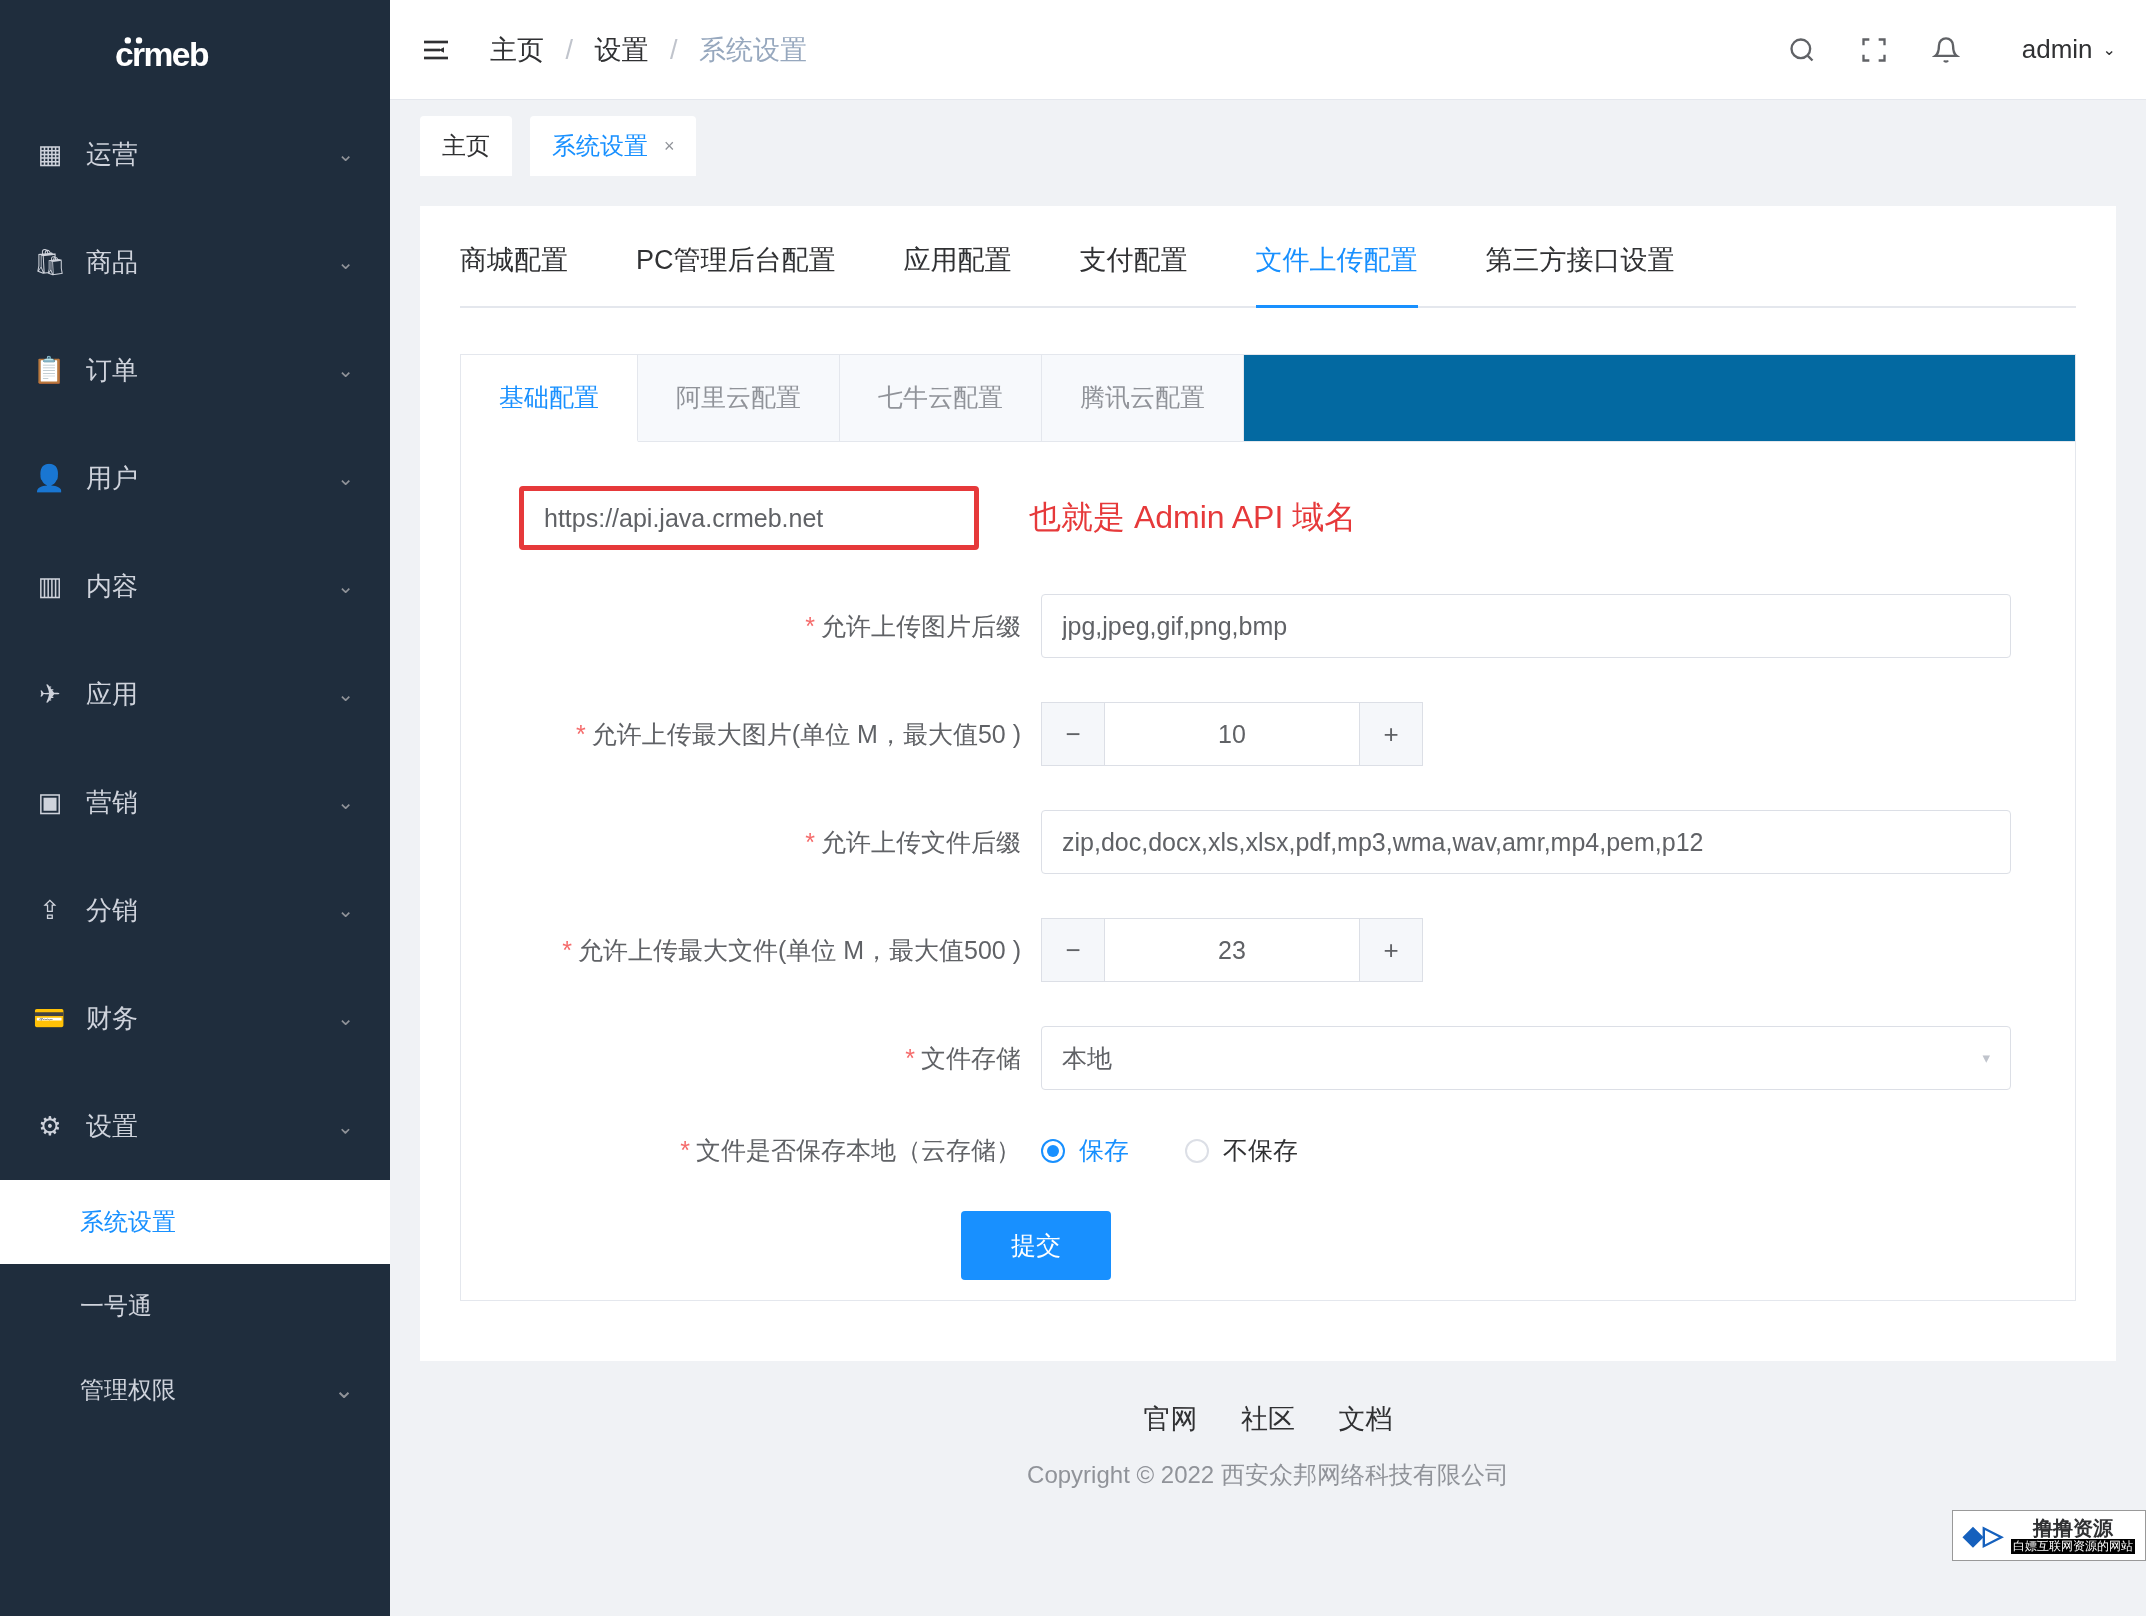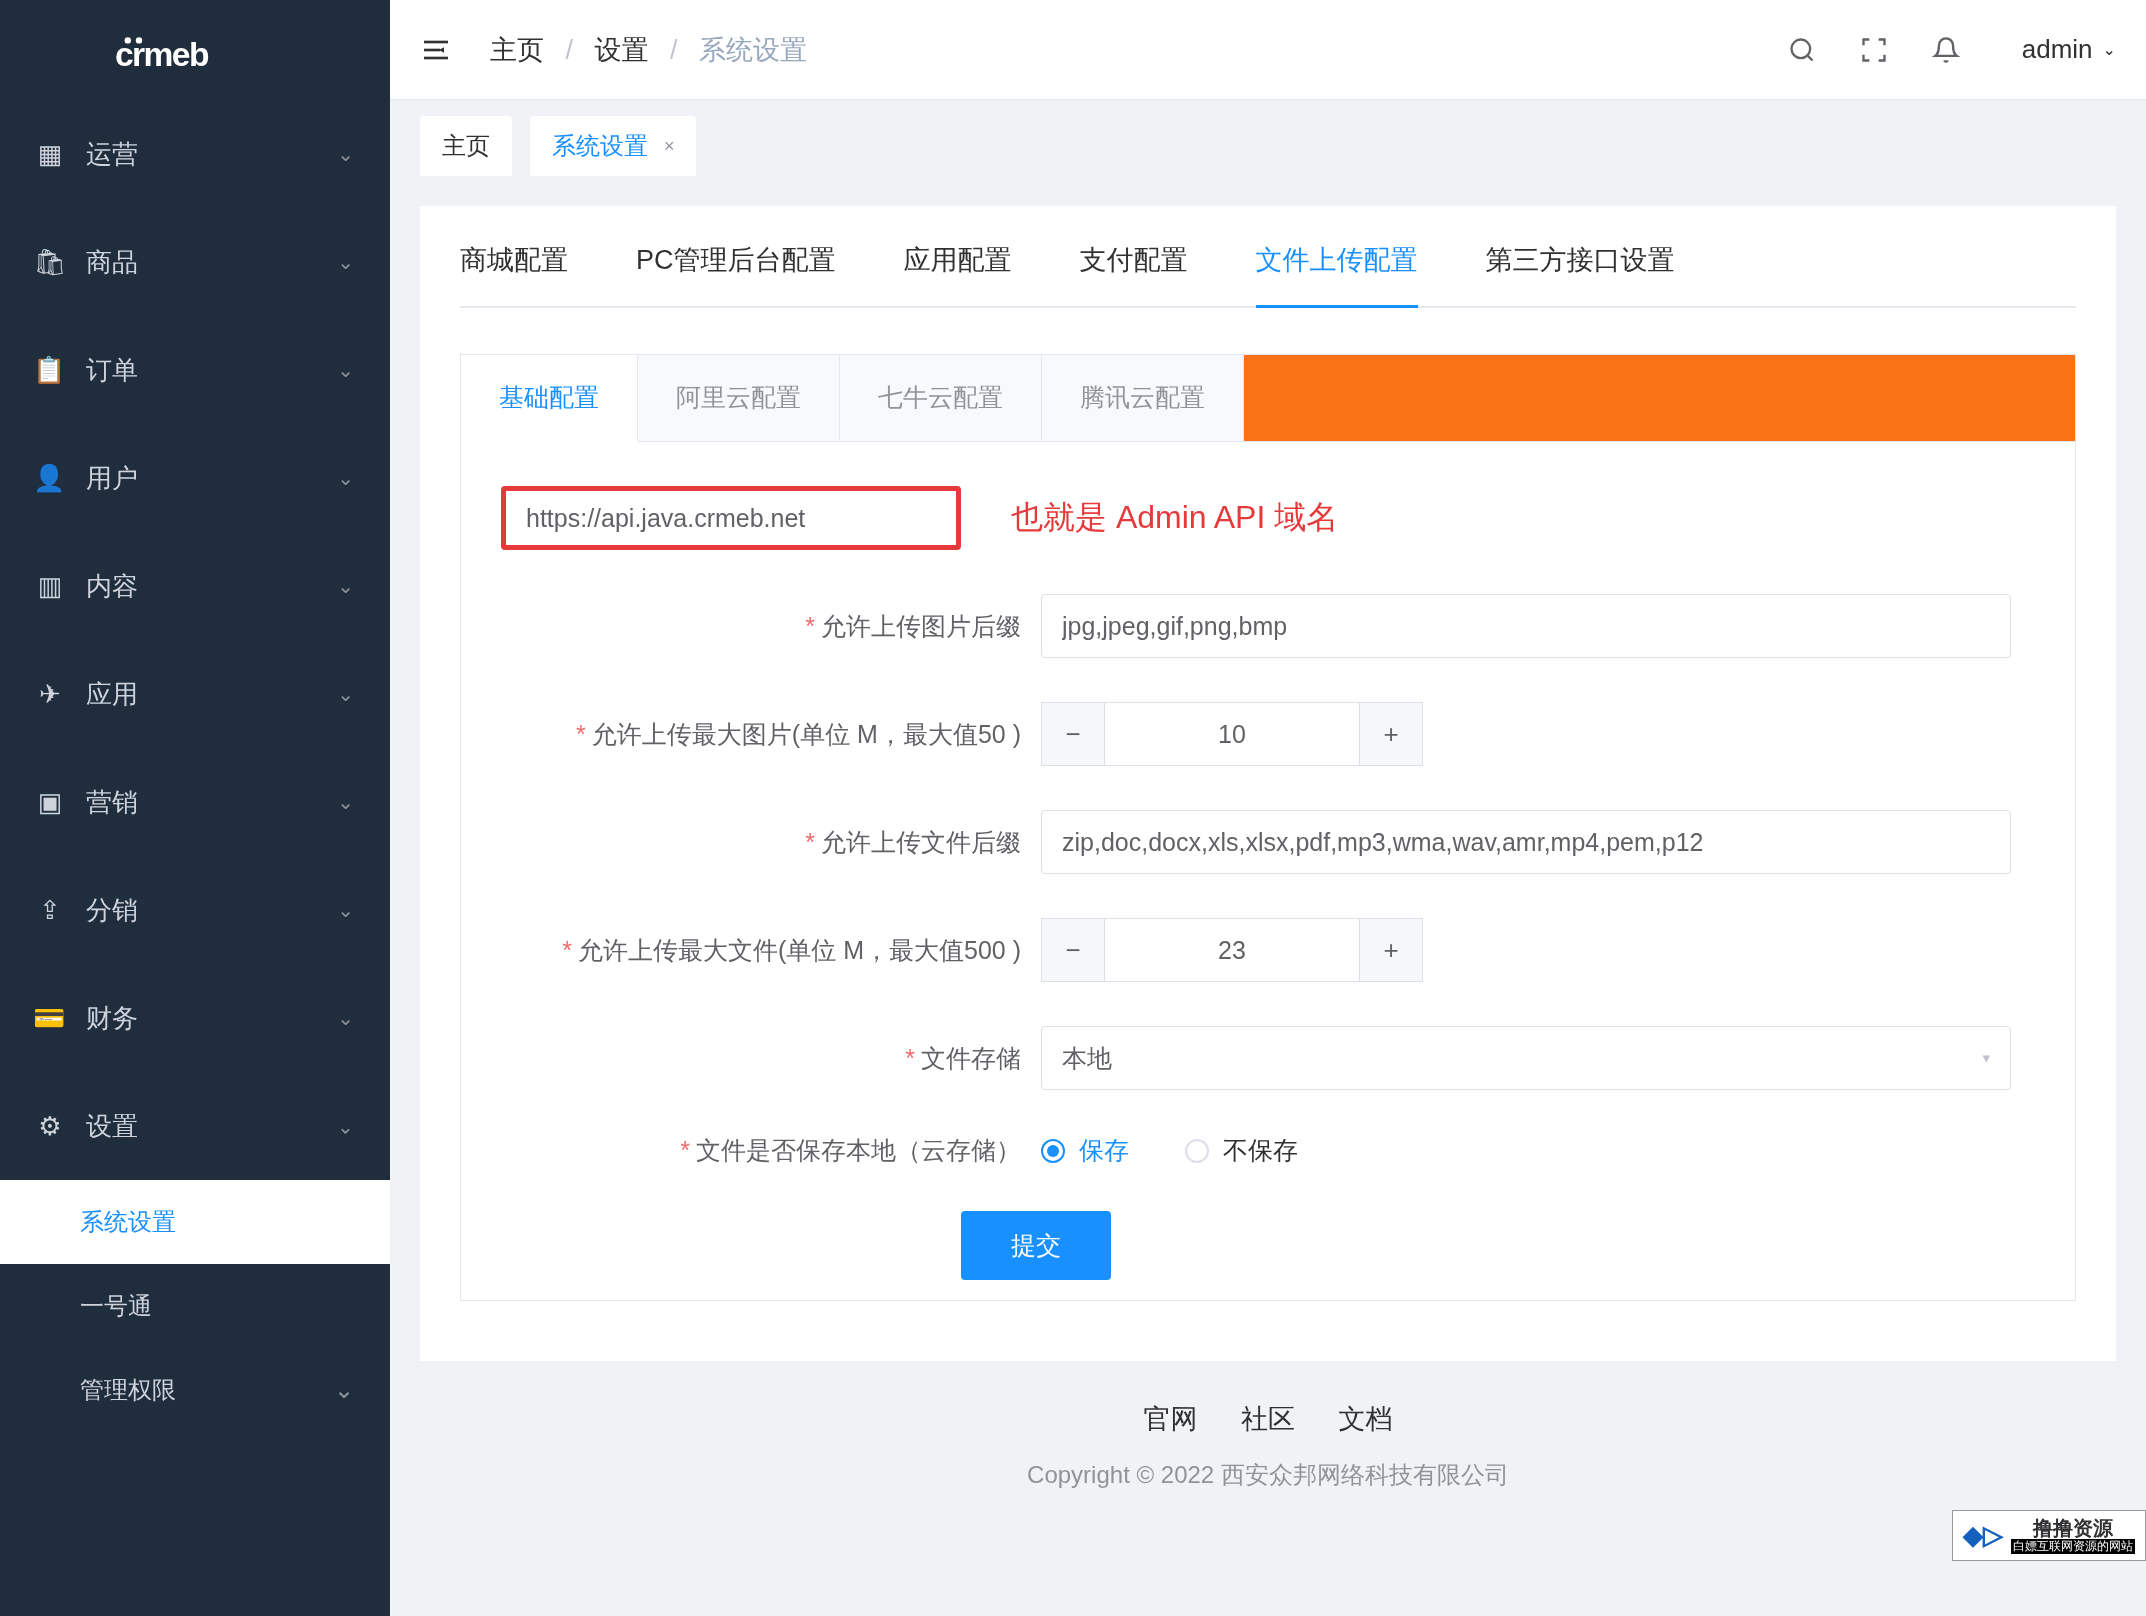--- a/index.html
+++ b/index.html
@@ -39,21 +39,21 @@
 
     .content { flex: 1; padding: 30px; overflow: auto; }
     .card { background: #fff; padding: 36px 40px 60px; }
 
     .main-tabs { display: flex; gap: 68px; border-bottom: 2px solid #e4e7ed; font-size: 27px; }
     .main-tab { padding: 0 0 28px; cursor: pointer; color: #303133; position: relative; }
     .main-tab.active { color: #1890ff; }
     .main-tab.active::after { content: ''; position: absolute; left: 0; right: 0; bottom: -2px; height: 3px; background: #1890ff; }
 
     .sub-tabs-wrap { margin-top: 46px; border: 1px solid #e4e7ed; }
-    .sub-tabs { display: flex; border-bottom: 1px solid #e4e7ed; background: #f97316; }
+    .sub-tabs { display: flex; border-bottom: 1px solid #e4e7ed; background: #0369a1; }
     .sub-tab { padding: 26px 38px; font-size: 25px; color: #909399; cursor: pointer; border-right: 1px solid #e4e7ed; background: #f7f9fc; }
     .sub-tab.active { background: #fff; color: #1890ff; border-bottom: 2px solid #fff; margin-bottom: -1px; }
 
     .form { padding: 44px 40px 20px; }
     .form-row { display: flex; align-items: center; margin-bottom: 44px; }
     .form-label { width: 540px; text-align: right; padding-right: 20px; font-size: 25px; color: #606266; }
     .form-label .req { color: #f56c6c; margin-right: 6px; }
     .form-ctrl { flex: 1; display: flex; align-items: center; }
     .input-text { width: 100%; max-width: 970px; height: 64px; border: 1px solid #dcdfe6; border-radius: 4px; padding: 0 20px; font-size: 25px; color: #606266; }
     .input-text.highlighted { border: 5px solid #e6393a; }
@@ -219,21 +219,21 @@
           <div class="sub-tabs">
             <div class="sub-tab active">基础配置</div>
             <div class="sub-tab">阿里云配置</div>
             <div class="sub-tab">七牛云配置</div>
             <div class="sub-tab">腾讯云配置</div>
           </div>
 
           <div class="form">
             <div class="form-row">
               <div class="form-ctrl">
-                <input class="input-text highlighted" style="max-width: 460px;" value="https://api.java.crmeb.net">
+                <input class="input-text highlighted" style="max-width: 460px; margin-left: 18px;" value="https://api.java.crmeb.net">
                 <span class="annotation">也就是 Admin API 域名</span>
               </div>
             </div>
             <div class="form-row">
               <label class="form-label"><span class="req">*</span><span>允许上传图片后缀</span></label>
               <div class="form-ctrl">
                   <input class="input-text" value="jpg,jpeg,gif,png,bmp" style="">
                 </div>
             </div>
             <div class="form-row">

